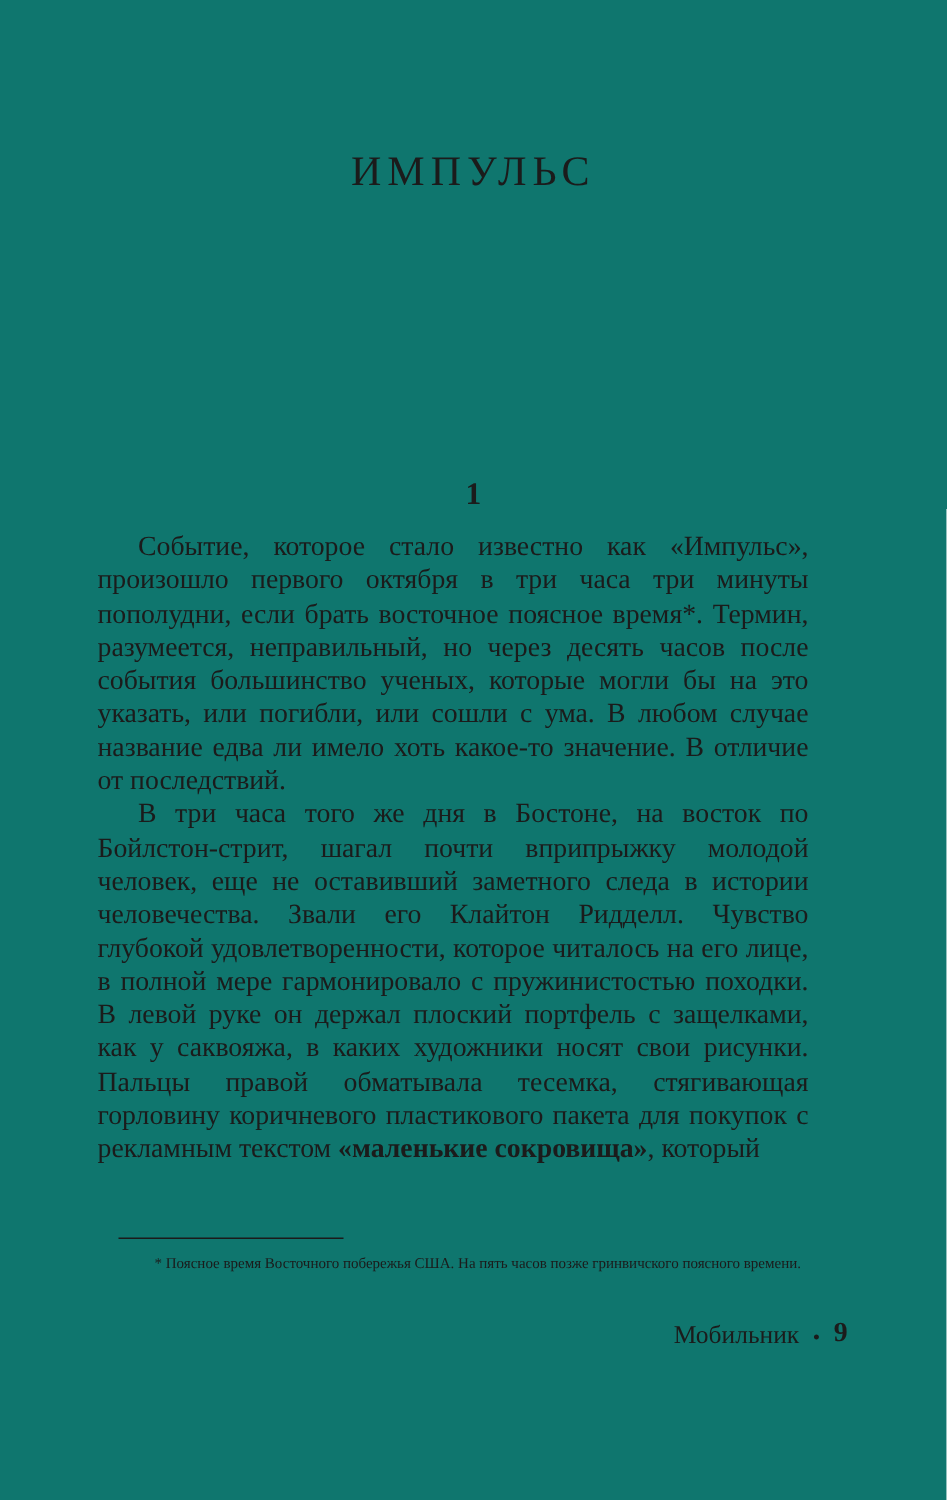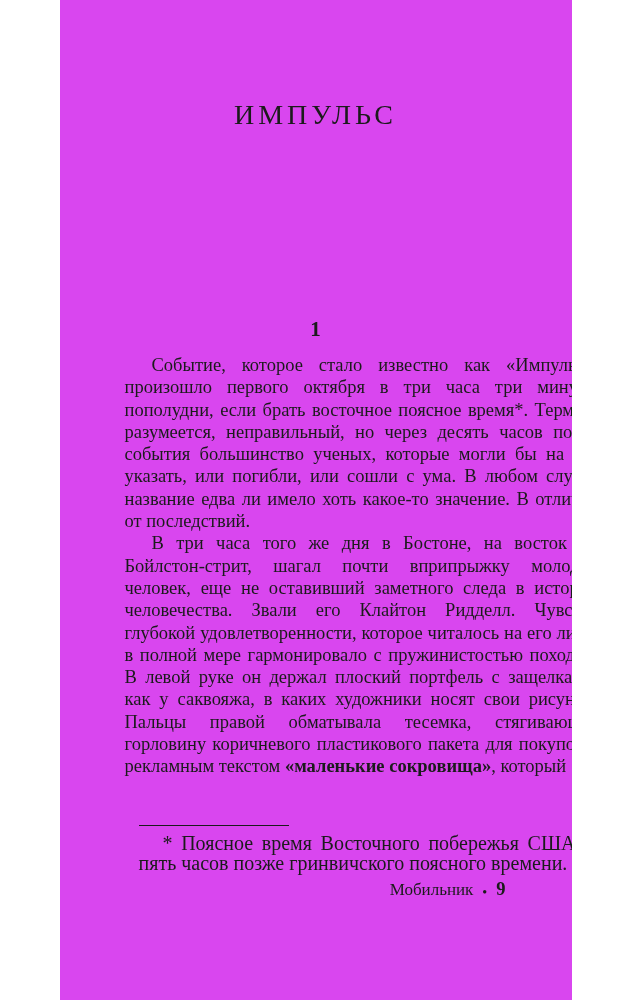--- a/index.html
+++ b/index.html
@@ -1,22 +1,22 @@
 <!DOCTYPE html>
 <html lang="ru"><head>
   <meta charset="utf-8">
   <style>
     * { margin: 0; padding: 0; box-sizing: border-box; }
     html, body { background: #ffffff; }
     .page {
       position: relative;
-      width: 512px;
+      width: 631px;
       height: 1000px;
       margin: 0 auto;
-      background: #d946ef;
+      background: #0f766e;
       font-family: "Liberation Serif", "DejaVu Serif", serif;
       color: #1b1b1b;
       overflow: hidden;
     }
     .title {
       position: absolute;
       top: 99px;
       left: 0;
       right: 0;
       text-align: center;
@@ -51,21 +51,21 @@
       left: 79px;
       top: 825px;
       width: 474px;
     }
     .footnote-rule {
       width: 150px;
       border-top: 1.5px solid #1b1b1b;
       margin-bottom: 7px;
     }
     .footnote-text {
-      font-size: 20px;
+      font-size: 10px;
       line-height: 20px;
       text-align: justify;
       text-indent: 24px;
       hyphens: auto;
       -webkit-hyphens: auto;
     }
     .footer {
       position: absolute;
       top: 879px;
       right: 66px;

